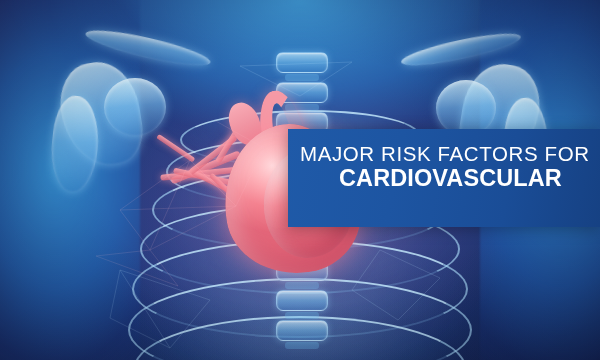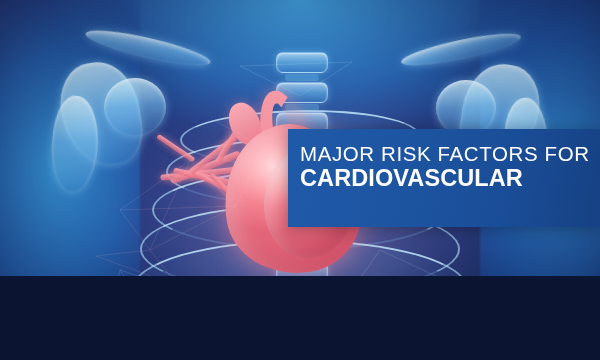--- a/index.html
+++ b/index.html
@@ -5,21 +5,21 @@
 <style>
   * { margin:0; padding:0; box-sizing:border-box; }
   html,body {
     width:600px; height:360px;
     background:#0b1430;
     font-family:"Liberation Sans", sans-serif;
     overflow:hidden;
   }
   .banner-image {
     position:relative;
-    width:600px; height:276px;
+    width:600px; height:360px;
     overflow:hidden;
     background:#1b2550;
   }
 
   
   .bg-base {
     position:absolute; inset:0;
     background:
       radial-gradient(ellipse 300px 230px at 300px 215px, rgba(150,60,140,.55) 0%, rgba(90,50,130,.30) 45%, rgba(30,45,110,0) 72%),
       radial-gradient(ellipse 420px 300px at 300px 200px, rgba(60,150,225,.45) 0%, rgba(35,80,175,.25) 55%, rgba(20,35,95,0) 80%),
@@ -146,20 +146,21 @@
     line-height:23px;
     white-space:nowrap;
   }
   .title-line-2, .title-line-3 {
     color:#ffffff;
     font-size:23.5px;
     font-weight:bold;
     letter-spacing:.1px;
     line-height:26px;
     white-space:nowrap;
+    margin-left:39px;
   }
 </style>
 </head>
 <body>
 
 <div class="banner-image">
 
   <div class="bg-base"></div>
   <div class="neck-sweep"></div>
   <div class="body-left"></div>

